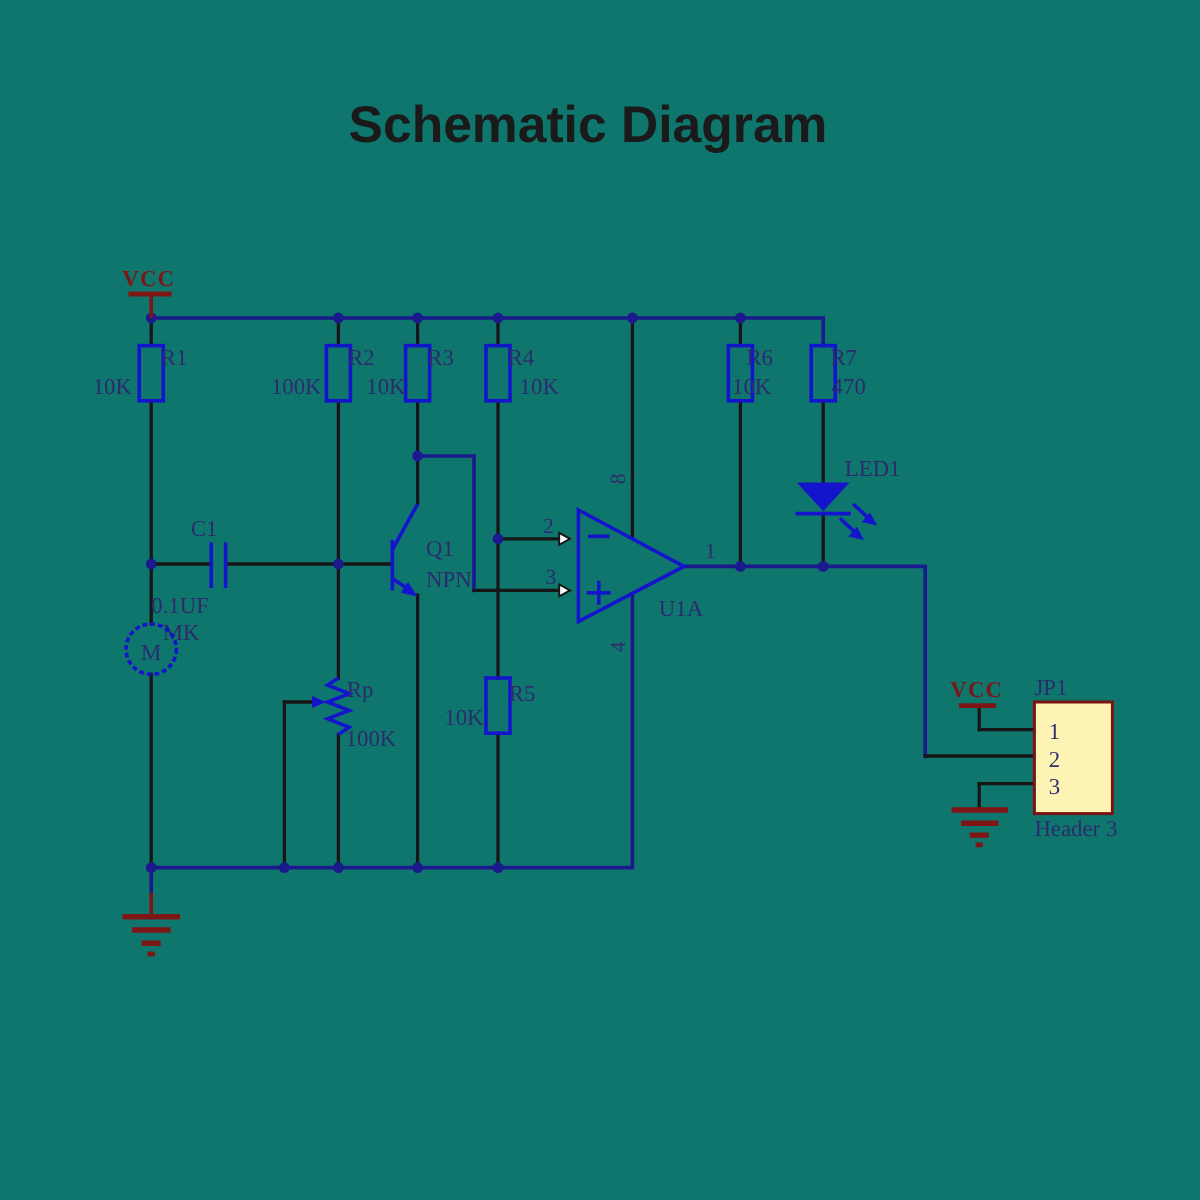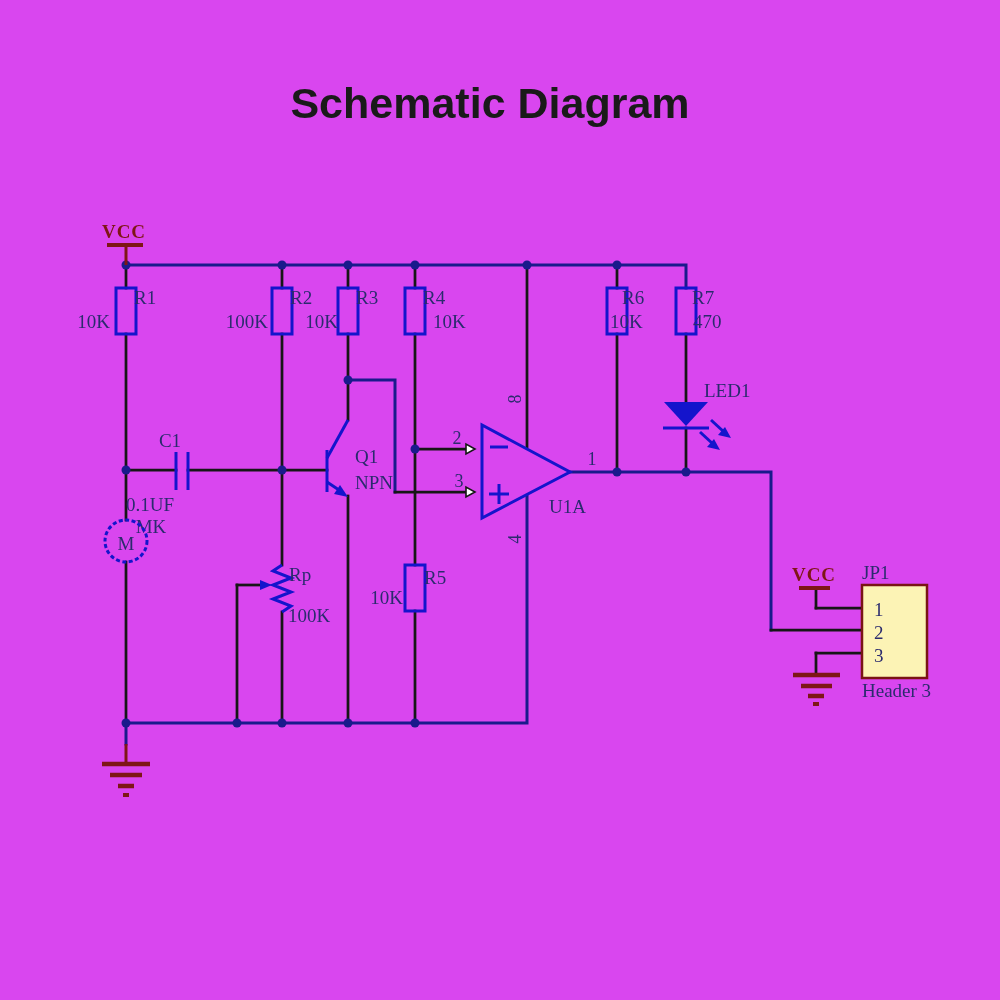--- a/index.html
+++ b/index.html
@@ -1,16 +1,16 @@
 <!DOCTYPE html>
 <html><head>
 <meta charset="utf-8">
 <style>
   html,body{margin:0;padding:0;background:#ffffff;}
-  .page{position:relative;width:1000px;height:1000px;background:#d946ef;overflow:hidden;
+  .page{position:relative;width:1000px;height:1000px;background:#0f766e;overflow:hidden;
         font-family:"Liberation Serif","DejaVu Serif",serif;}
   svg{position:absolute;left:0;top:0;}
   .title-text{font-family:"Liberation Sans","DejaVu Sans",sans-serif;font-weight:bold;
               font-size:43px;fill:#1a1a1a;}
   .lbl{font-size:19px;fill:#2b2b6e;}
   .pin{font-size:18px;fill:#2b2b6e;}
   .red{font-size:19px;fill:#7e1616;font-weight:bold;letter-spacing:1px;}
   .wire{stroke:#161616;stroke-width:2.75;fill:none;stroke-linecap:square;}
   .bus{stroke:#1a1a8c;stroke-width:3;fill:none;stroke-linecap:square;}
   .sym{stroke:#1414cc;fill:none;stroke-width:3;}

